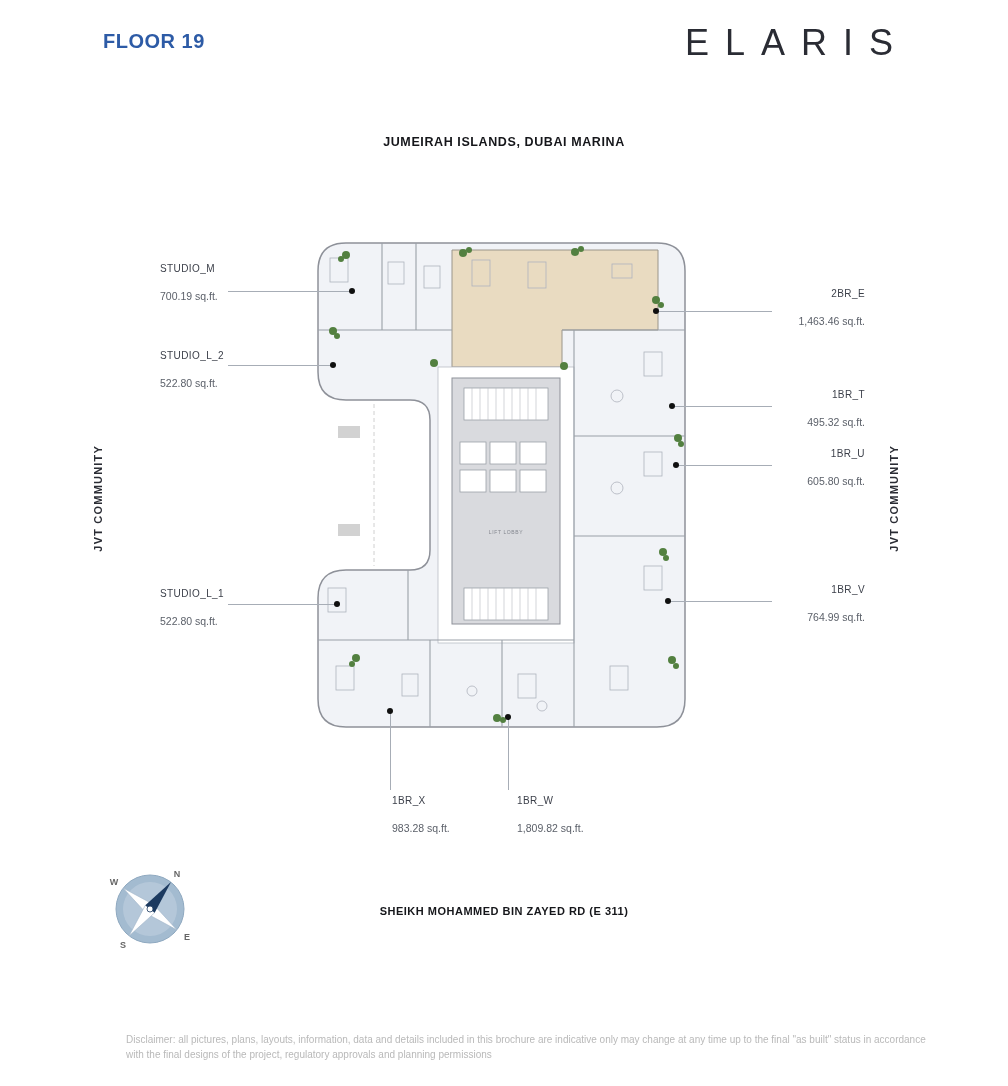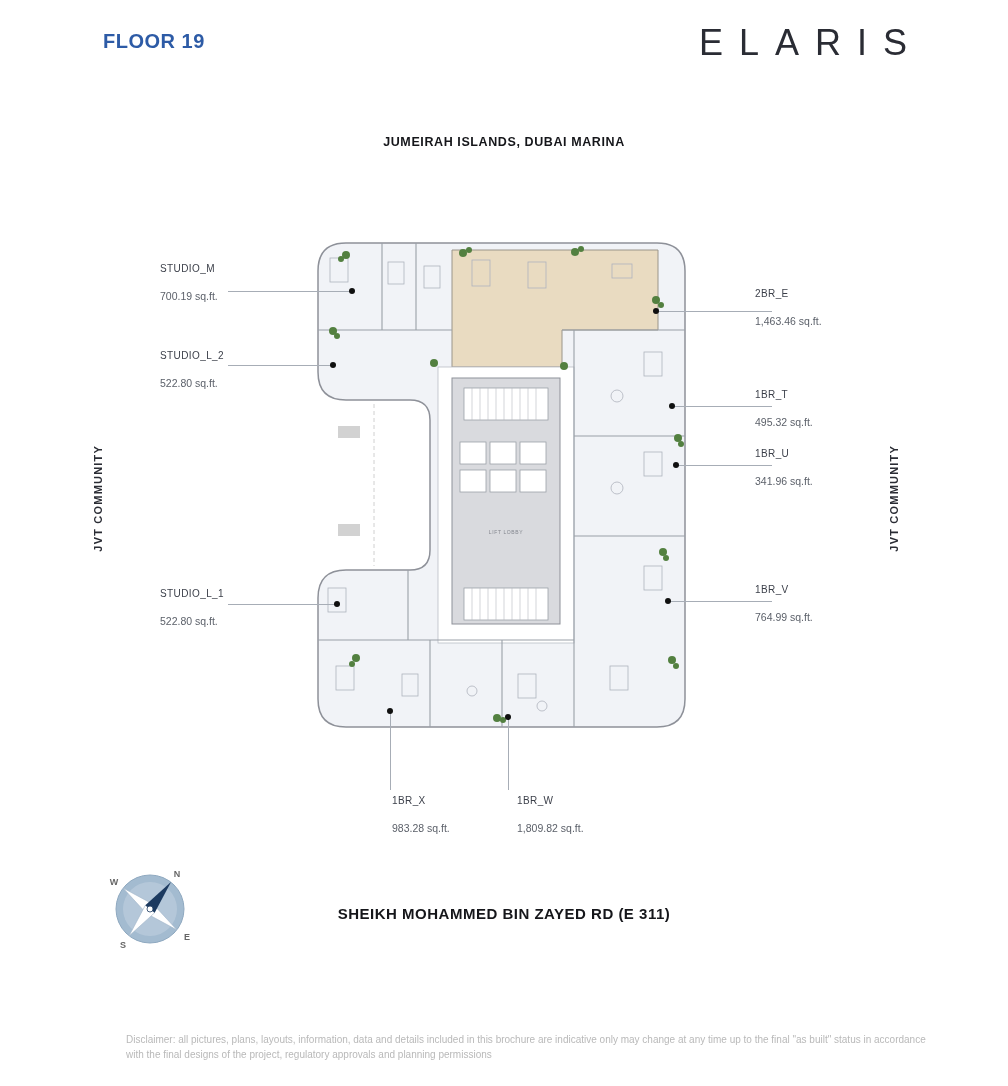--- a/index.html
+++ b/index.html
@@ -1,38 +1,38 @@
 <!DOCTYPE html>
 <html><head>
 <meta charset="utf-8">
 <style>
   html,body{margin:0;padding:0;background:#ffffff;}
   .page{position:relative;width:1008px;height:1086px;background:#fff;overflow:hidden;
         font-family:"Liberation Sans",sans-serif;color:#222;}
   .floor-title{position:absolute;left:103px;top:30px;font-size:20px;font-weight:bold;
         letter-spacing:.5px;color:#2d5ba6;}
-  .brand{position:absolute;left:686px;top:22px;width:250px;text-align:center;}
+  .brand{position:absolute;left:672px;top:22px;width:250px;text-align:center;}
   .brand-name{font-size:36px;font-weight:500;letter-spacing:16px;color:#2a2c34;
         font-family:"Liberation Sans",sans-serif;}
   .brand-sub{display:block;margin-top:2px;font-family:"DejaVu Serif",serif;font-style:italic;
         font-size:21px;color:#2a2c34;letter-spacing:1px;}
   .location-heading{position:absolute;left:0;top:135px;width:1008px;text-align:center;
         font-size:12.5px;font-weight:bold;letter-spacing:.6px;color:#15161a;}
   .vlabel{position:absolute;writing-mode:vertical-rl;transform:rotate(180deg);
         font-size:11px;font-weight:bold;letter-spacing:1.2px;color:#2a2c34;}
   .vlabel.left{left:92px;top:445px;}
   .vlabel.right{left:888px;top:445px;}
   .road-heading{position:absolute;left:0;top:905px;width:1008px;text-align:center;
-        font-size:15px;font-weight:bold;letter-spacing:.5px;color:#15161a;}
+        font-size:11px;font-weight:bold;letter-spacing:.5px;color:#15161a;}
   .disclaimer{position:absolute;left:126px;top:1032px;width:800px;font-size:10px;
         line-height:1.5;color:#b9b9b9;}
   .ulabel{position:absolute;}
   .ulabel .uname{display:block;font-size:10px;color:#3b3f49;letter-spacing:.4px;}
   .ulabel .uarea{display:block;font-size:10.5px;color:#5c616a;margin-top:16px;}
-  .ulabel.center{width:110px;text-align:left;}
+  .ulabel.center{width:110px;text-align:right;}
   .leader-h{position:absolute;height:1px;background:#a7adb6;}
   .leader-v{position:absolute;width:1px;background:#a7adb6;}
   .dot{position:absolute;width:6px;height:6px;border-radius:50%;background:#101010;
         margin-left:-3px;margin-top:-3px;}
 </style>
 </head>
 <body>
 
 <div class="page">
 
@@ -163,21 +163,21 @@
   <div class="ulabel center" style="left:755px;top:288px">
     <span class="uname">2BR_E</span>
     <span class="uarea">1,463.46 sq.ft.</span>
   </div>
   <div class="ulabel center" style="left:755px;top:389px">
     <span class="uname">1BR_T</span>
     <span class="uarea">495.32 sq.ft.</span>
   </div>
   <div class="ulabel center" style="left:755px;top:448px">
     <span class="uname">1BR_U</span>
-    <span class="uarea">341.96 sq.ft.</span>
+    <span class="uarea">605.80 sq.ft.</span>
   </div>
   <div class="ulabel center" style="left:755px;top:584px">
     <span class="uname">1BR_V</span>
     <span class="uarea">764.99 sq.ft.</span>
   </div>
 
   <div class="ulabel" style="left:392px;top:795px">
     <span class="uname">1BR_X</span>
     <span class="uarea">983.28 sq.ft.</span>
   </div>

